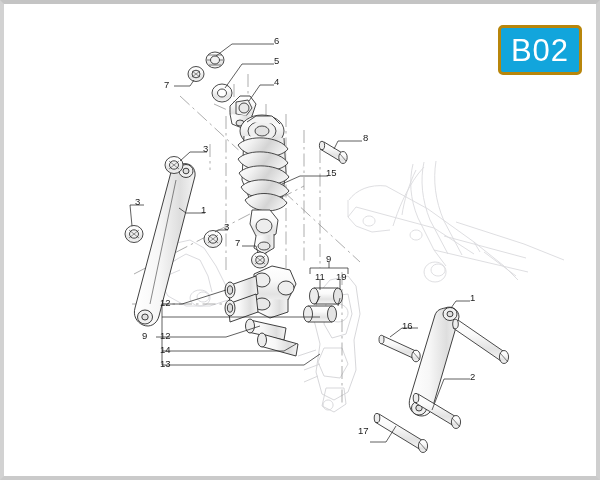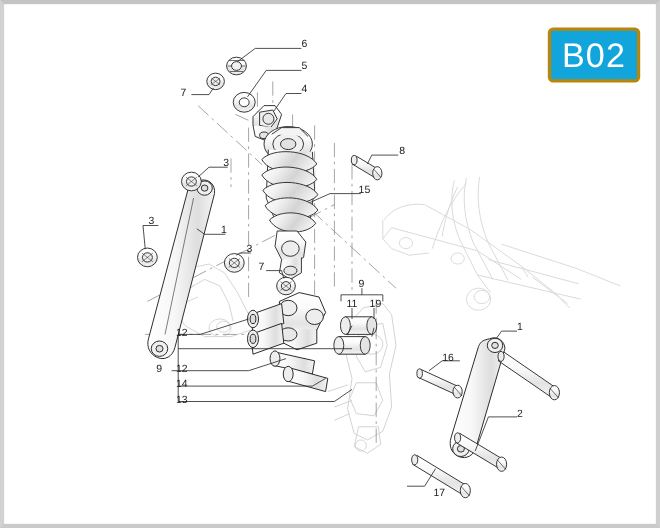--- a/index.html
+++ b/index.html
@@ -337,16 +337,16 @@
     <div class="callout-label" style="left:311px;top:268px;text-align:right;">11</div>
     <div class="callout-label" style="left:332px;top:268px;">19</div>
     <div class="callout-label" style="left:466px;top:289px;">1</div>
     <div class="callout-label" style="left:156px;top:294px;">12</div>
     <div class="callout-label" style="left:398px;top:317px;">16</div>
     <div class="callout-label" style="left:138px;top:327px;">9</div>
     <div class="callout-label" style="left:156px;top:327px;">12</div>
     <div class="callout-label" style="left:156px;top:341px;">14</div>
     <div class="callout-label" style="left:466px;top:368px;">2</div>
     <div class="callout-label" style="left:156px;top:355px;">13</div>
-    <div class="callout-label" style="left:354px;top:440px;margin-left:36px;">17</div>
+    <div class="callout-label" style="left:354px;top:422px;">17</div>
 
   </div>
 </div>
 
 </body></html>

